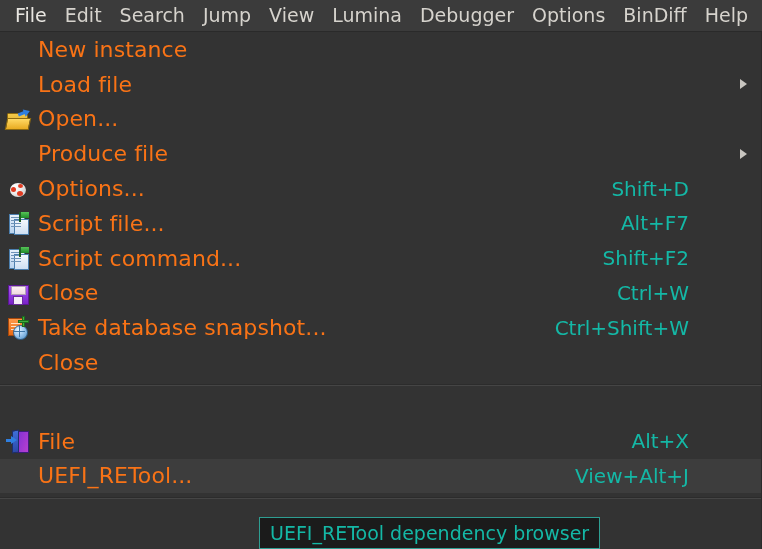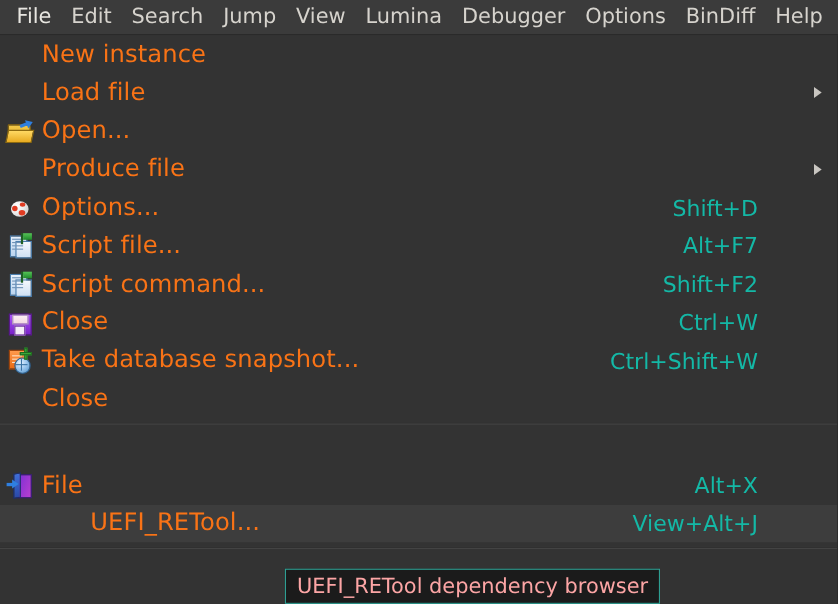--- a/index.html
+++ b/index.html
@@ -54,21 +54,21 @@
   }
 
   .mrow {
     position: relative;
     height: 34.8px;
     display: flex;
     align-items: center;
     cursor: default;
     box-sizing: border-box;
   }
-  .mrow.hl { background: #3d3d3d; padding-left: 44px; }
+  .mrow.hl { background: #3d3d3d; }
 
   .icon-slot {
     width: 38px;
     min-width: 38px;
     height: 34px;
     position: relative;
     display: flex;
     align-items: center;
     justify-content: center;
   }
@@ -258,21 +258,21 @@
   #tooltip {
     position: absolute;
     left: 259px;
     top: 517px;
     height: 32px;
     padding: 0 10px;
     display: flex;
     align-items: center;
     background: #1b1b1b;
     border: 1px solid #2e9e92;
-    color: #fca5a5;
+    color: #14b8a6;
     font-size: 19px;
     white-space: nowrap;
     box-sizing: border-box;
     z-index: 40;
   }
 </style>
 </head>
 <body>
 
 <div id="menubar">

